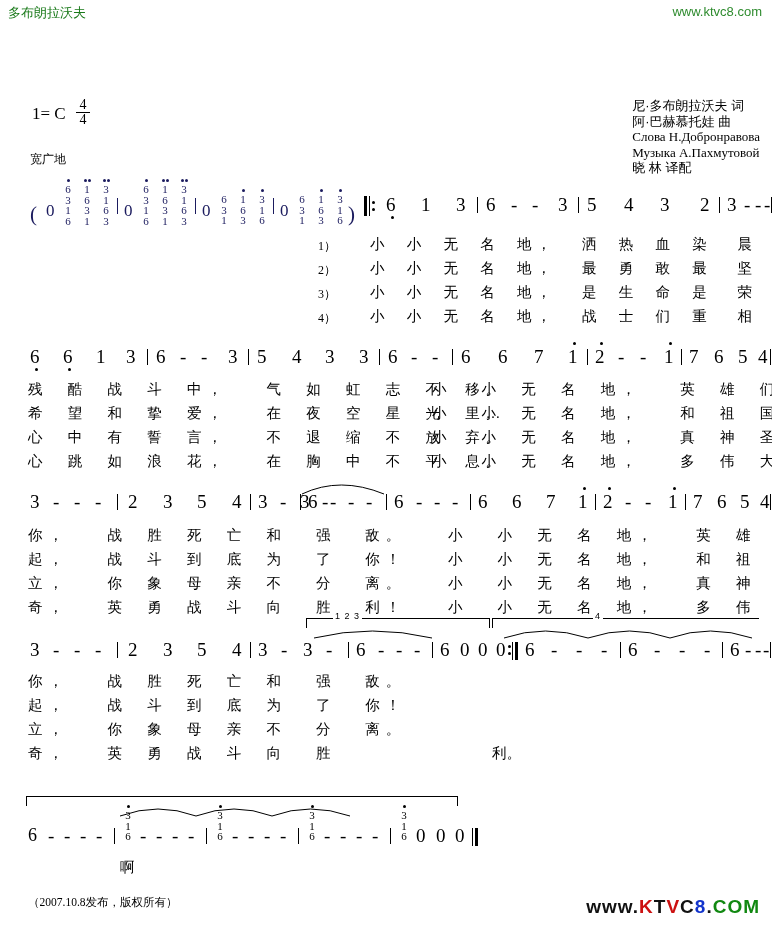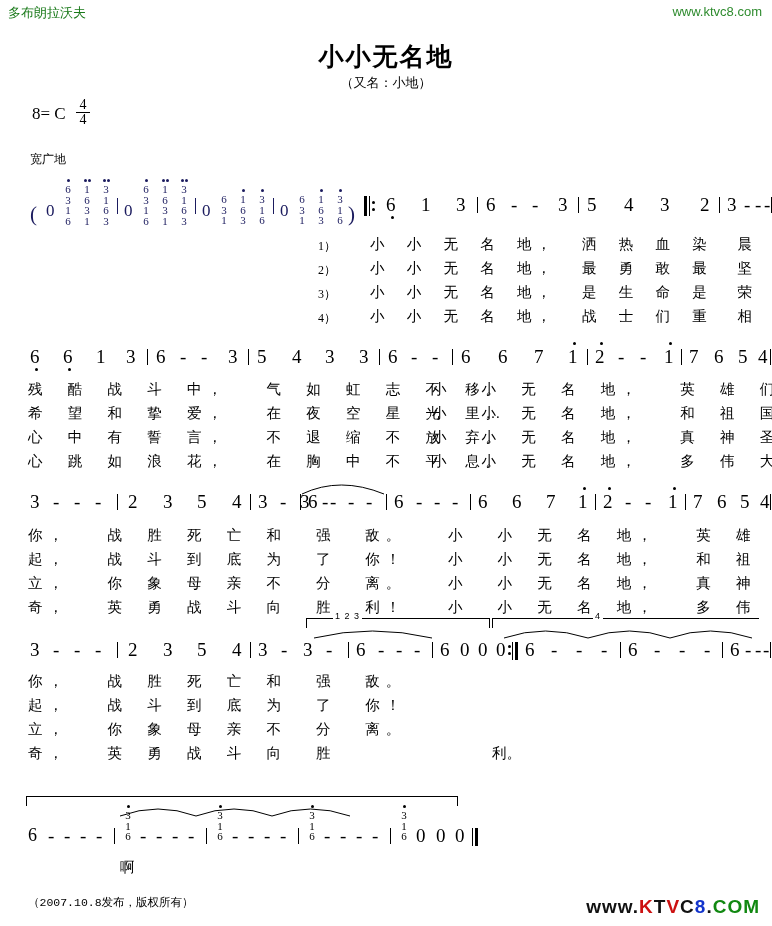--- a/index.html
+++ b/index.html
@@ -77,45 +77,50 @@
   .volta{position:absolute;border-top:1px solid #000;height:9px;}
   .volta.l{border-left:1px solid #000;}
   .volta.r{border-right:1px solid #000;}
   .volta .vl{position:absolute;top:-8px;left:26px;font-size:9px;
              font-family:"Liberation Sans",sans-serif;background:#fff;padding:0 2px;letter-spacing:1px;}
 
   
   .slursvg{position:absolute;overflow:visible;}
 
   
-  .foot{position:absolute;left:28px;bottom:16px;font-size:11.5px;font-family:Liberation Mono, monospace;}
+  .foot{position:absolute;left:28px;bottom:16px;font-size:11.5px;font-family:Liberation Serif, serif;}
   .ktv{position:absolute;right:12px;bottom:8px;font-family:"Liberation Sans",sans-serif;
        font-weight:bold;font-size:19px;letter-spacing:1px;}
   .ktv .w{color:#111;} .ktv .k{color:#cc1111;} .ktv .t{color:#111;}
   .ktv .v{color:#cc1111;} .ktv .c{color:#111;} .ktv .e{color:#1133cc;}
   .ktv .d{color:#118811;}
 </style>
 </head>
 <body>
 
 <div class="pg">
 
   <div class="site-left">多布朗拉沃夫</div>
   <div class="site-right">www.ktvc8.com</div>
 
-  <div class="title-cn">小小无名地</div>
-  <div class="title-alt">（又名：小地）</div>
-
-  <div class="keysig">8= C</div>
+
+  <div class="keysig">1= C</div>
   <div class="meter">
     <span class="num">4</span>
     <span class="bar"></span>
     <span class="den">4</span>
   </div>
 
+  <div class="credits">
+    <div class="cn">尼·多布朗拉沃夫 词</div>
+    <div class="cn">阿·巴赫慕托娃 曲</div>
+    <div class="ru">Слова Н.Добронравова</div>
+    <div class="ru">Музыка А.Пахмутовой</div>
+    <div class="cn">晓 林 译配</div>
+  </div>
 
   <div class="expr">宽广地</div>
 
   <div class="sys intro" style="top:168px;height:58px;">
     <span class="paren" style="left:30px;top:34px;">(</span>
 
     <span class="note" style="left:46px;top:33px;font-size:17px;">0</span>
     <div class="chord" style="left:62px;top:16px;">
       <span class="od" style="left:5px;top:-5px;"></span>
       <span>6</span>

